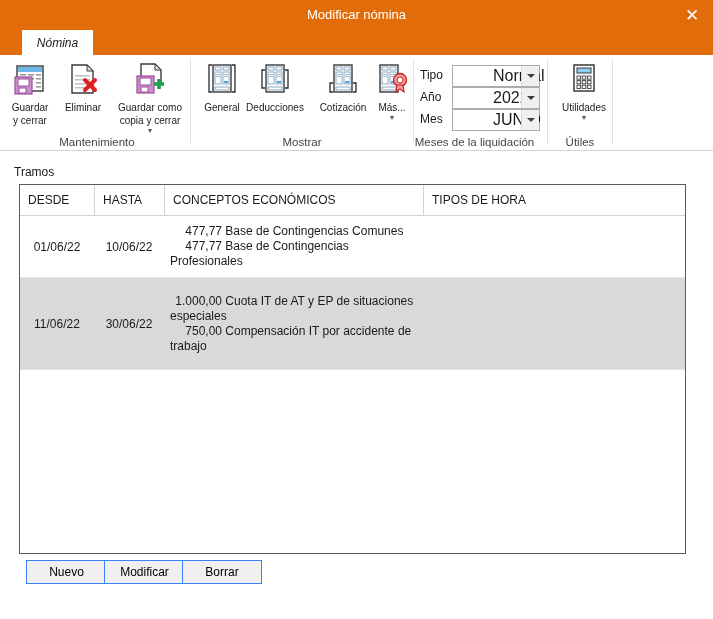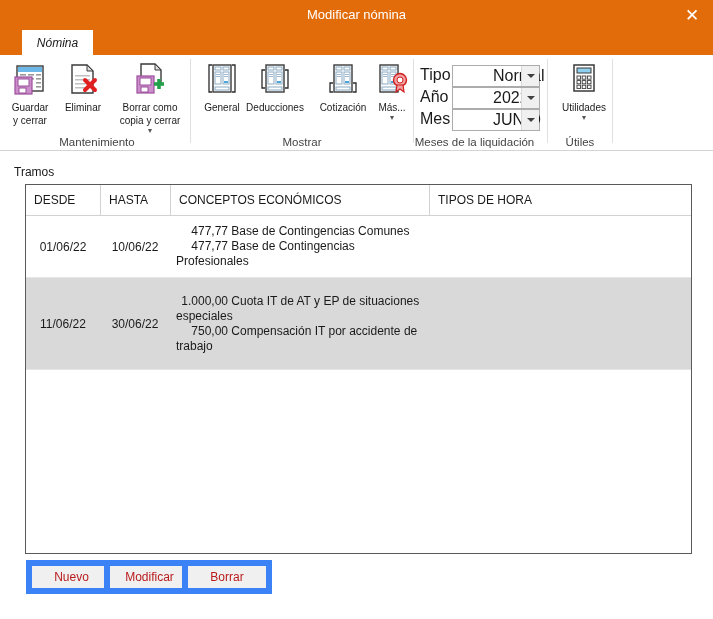--- a/index.html
+++ b/index.html
@@ -110,21 +110,21 @@
   .rb-caret {
     font-size: 8px;
     line-height: 8px;
     color: #555;
   }
 
   
   .fld-row { position: absolute; }
   .fld-label {
     position: absolute;
-    font-size: 16px;
+    font-size: 12px;
     color: #1a1a1a;
     line-height: 20px;
   }
   .combo {
     position: absolute;
     height: 20px;
     background: #ffffff;
     border: 1px solid #acacac;
     cursor: pointer;
   }
@@ -162,21 +162,21 @@
   #tramos-label {
     position: absolute;
     left: 14px; top: 14px;
     font-size: 12px;
     color: #1a1a1a;
   }
 
   
   #grid {
     position: absolute;
-    left: 25px; top: 33px;
+    left: 19px; top: 33px;
     width: 665px; height: 368px;
     border: 1px solid #5a5a5a;
     background: #ffffff;
     overflow: hidden;
   }
   #grid-head {
     position: relative;
     height: 30px;
     background: #ffffff;
     border-bottom: 1px solid #d2d2d2;
@@ -229,25 +229,25 @@
   }
   .cline { white-space: nowrap; }
   .cline.wrap { white-space: normal; }
   .camt { display: inline-block; text-align: right; }
 
   
   .btm-btn {
     position: absolute;
     height: 22px;
     background: #f0f0f0;
-    border: 6px solid #3b82f6;
+    border: 1px solid #3b82f6;
     font-size: 12px;
     line-height: 22px;
     text-align: center;
-    color: #b91c1c;
+    color: #000000;
     cursor: pointer;
   }
 </style>
 </head>
 <body>
 
 <div id="titlebar">
   <div id="title-text">Modificar nómina</div>
   <div id="close-button">✕</div>
 </div>
@@ -309,21 +309,21 @@
         <path d="M22 2 L28 8 H22 Z" fill="#dddddd" stroke="#3a3a3a" stroke-width="1"></path>
         <rect x="4" y="14" width="17" height="17" fill="#cc8fcc" stroke="#9c4f9c" stroke-width="1.2"></rect>
         <rect x="7" y="16" width="11" height="7" fill="#ffffff" stroke="#9c4f9c" stroke-width="1"></rect>
         <rect x="8" y="25" width="7" height="5" fill="#ffffff" stroke="#9c4f9c" stroke-width="1"></rect>
         <g stroke="#22a14a" stroke-width="3.6" stroke-linecap="butt">
           <line x1="21" y1="22" x2="31" y2="22"></line>
             <line x1="26" y1="17" x2="26" y2="27"></line>
         </g>
       </svg>
     </div>
-    <div class="rb-lbl">Borrar como
+    <div class="rb-lbl">Guardar como
 copia y cerrar</div>
     <div class="rb-caret">▾</div>
   </div>
 
   <div class="group-label" style="left:4px; width:186px;">Mantenimiento</div>
   <div class="ribbon-sep" style="left:190px;"></div>
 
   <div class="rb-btn" style="left:236px; width:78px;">
     <div class="rb-ico">
       <svg width="34" height="34" viewBox="0 0 34 34">

